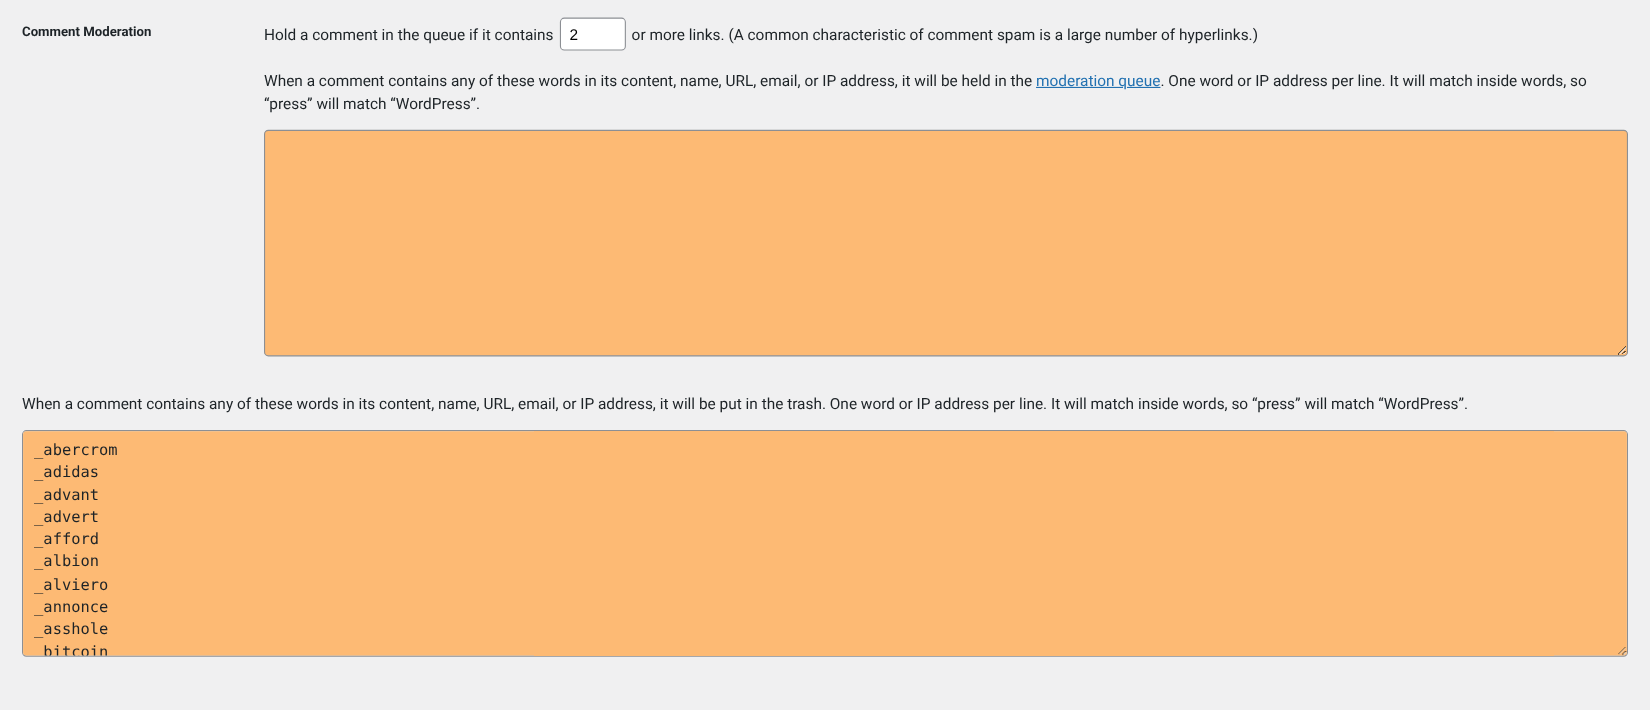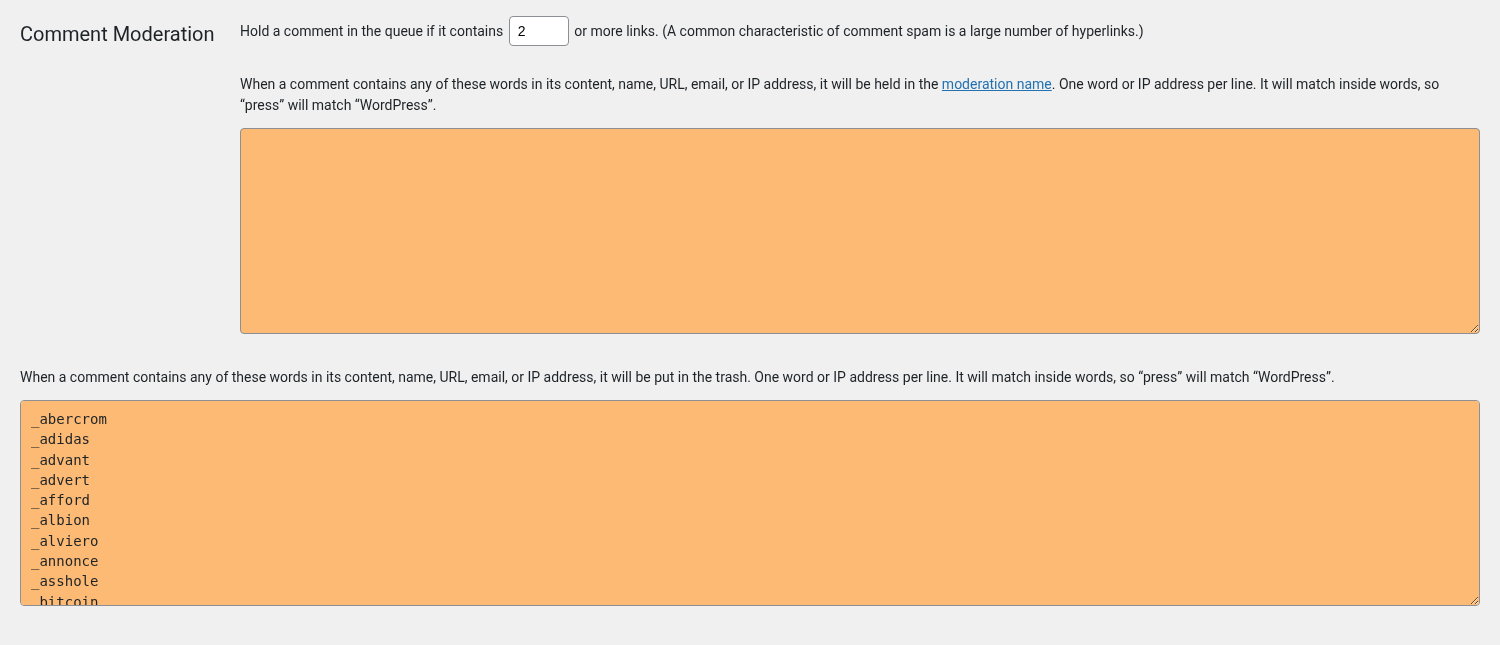--- a/index.html
+++ b/index.html
@@ -15,31 +15,31 @@
       padding: 16px 20px;
     }
     .form-row {
       display: flex;
       align-items: flex-start;
       margin-bottom: 30px;
     }
     .form-label {
       width: 220px;
       flex-shrink: 0;
-      font-weight: 400;
-      font-size: 20px;
+      font-weight: 700;
+      font-size: 12px;
       padding-top: 6px;
     }
     .form-content {
       flex: 1;
     }
     .inline-text {
       font-size: 14px;
       line-height: 1.5;
-      margin-bottom: 28px;
+      margin-bottom: 18px;
       color: #1d2327;
     }
     .inline-text:last-of-type {
       margin-bottom: 12px;
     }
     input[type="number"] {
       width: 60px;
       height: 30px;
       padding: 0 2px 0 8px;
       border: 1px solid #8c8f94;
@@ -77,21 +77,21 @@
 
 <div class="form-row">
   <div class="form-label">Comment Moderation</div>
   <div class="form-content">
     <p class="inline-text">
       <span>Hold a comment in the queue if it contains</span>
       <input type="number" value="2" style="">
       <span>or more links. (A common characteristic of comment spam is a large number of hyperlinks.)</span>
     </p>
     <p class="inline-text">
-      <span>When a comment contains any of these words in its content, name, URL, email, or IP address, it will be held in the </span><a href="#">moderation name</a><span>. One word or IP address per line. It will match inside words, so “press” will match “WordPress”.</span>
+      <span>When a comment contains any of these words in its content, name, URL, email, or IP address, it will be held in the </span><a href="#">moderation queue</a><span>. One word or IP address per line. It will match inside words, so “press” will match “WordPress”.</span>
     </p>
     <textarea class="textarea-moderation" style=""></textarea>
   </div>
 </div>
 
 <div class="form-row">
   <div class="form-content">
     <p class="inline-text">When a comment contains any of these words in its content, name, URL, email, or IP address, it will be put in the trash. One word or IP address per line. It will match inside words, so “press” will match “WordPress”.</p>
     <textarea class="textarea-blacklist" style="">_abercrom
 _adidas

